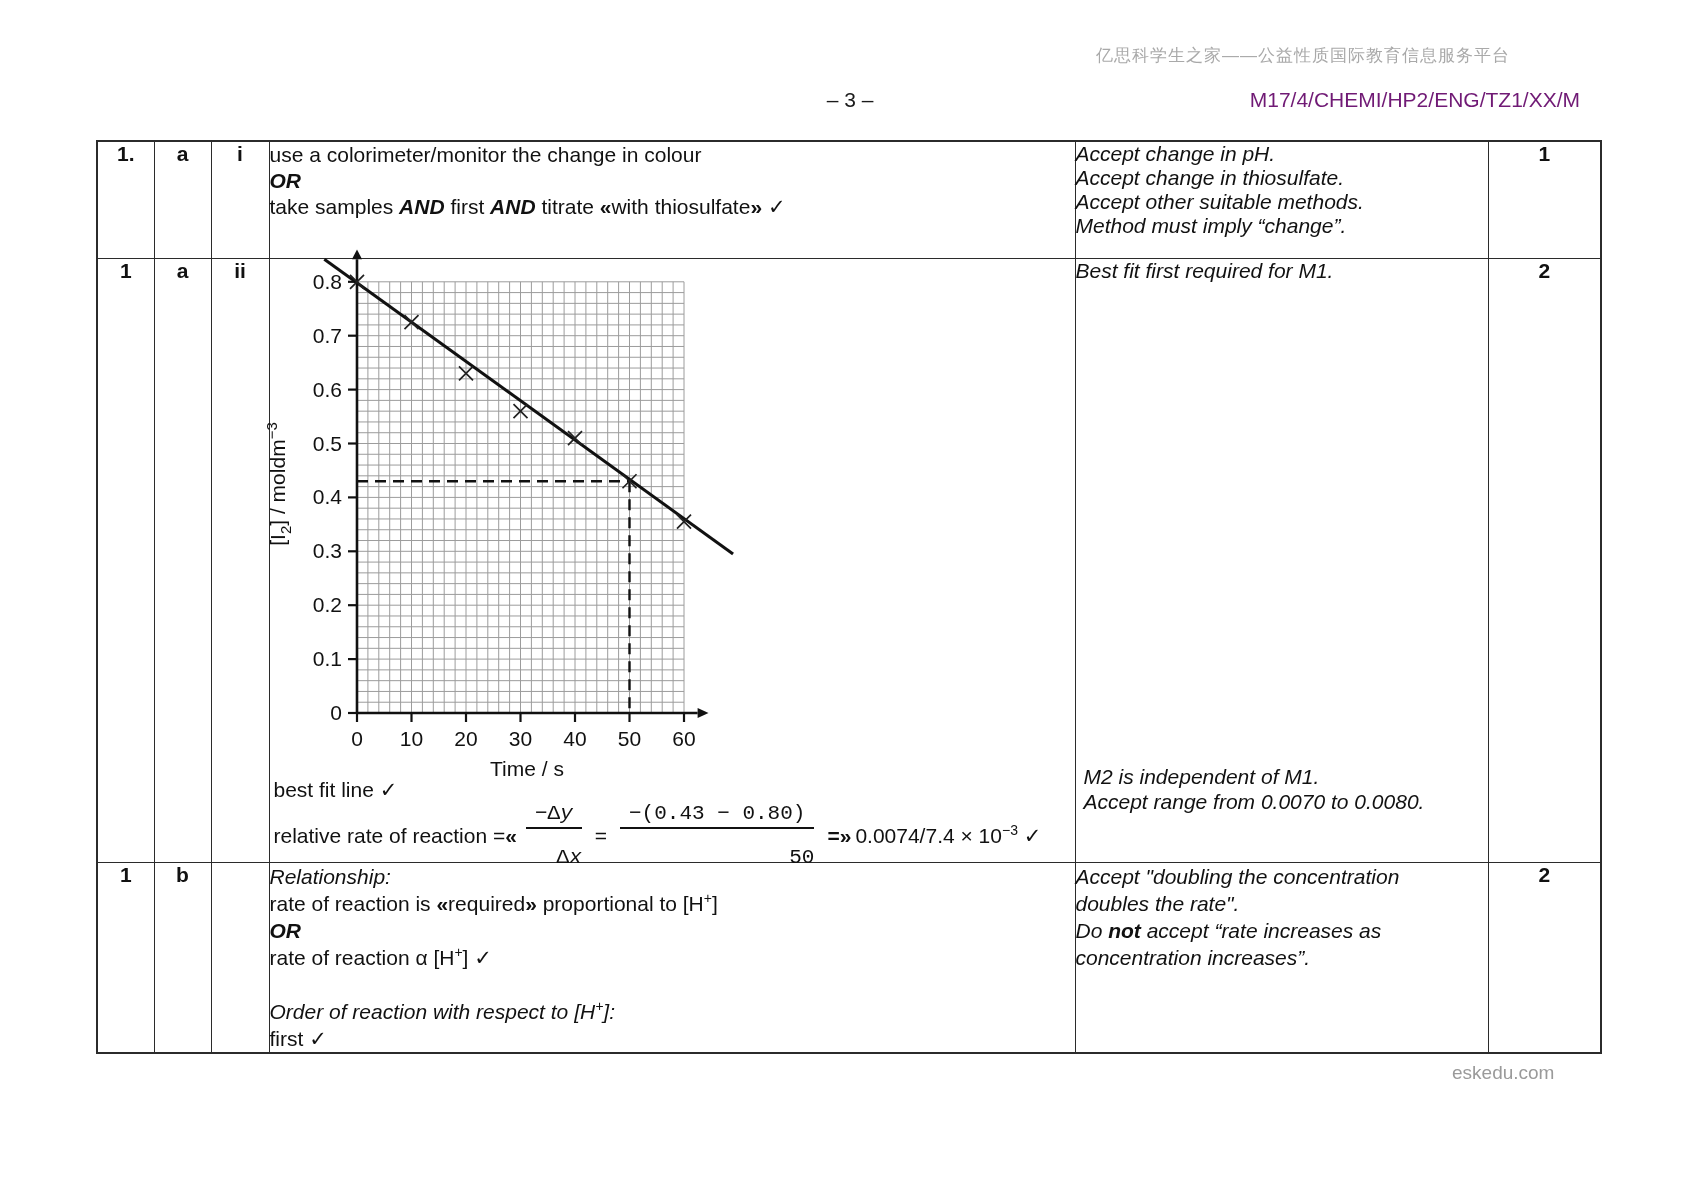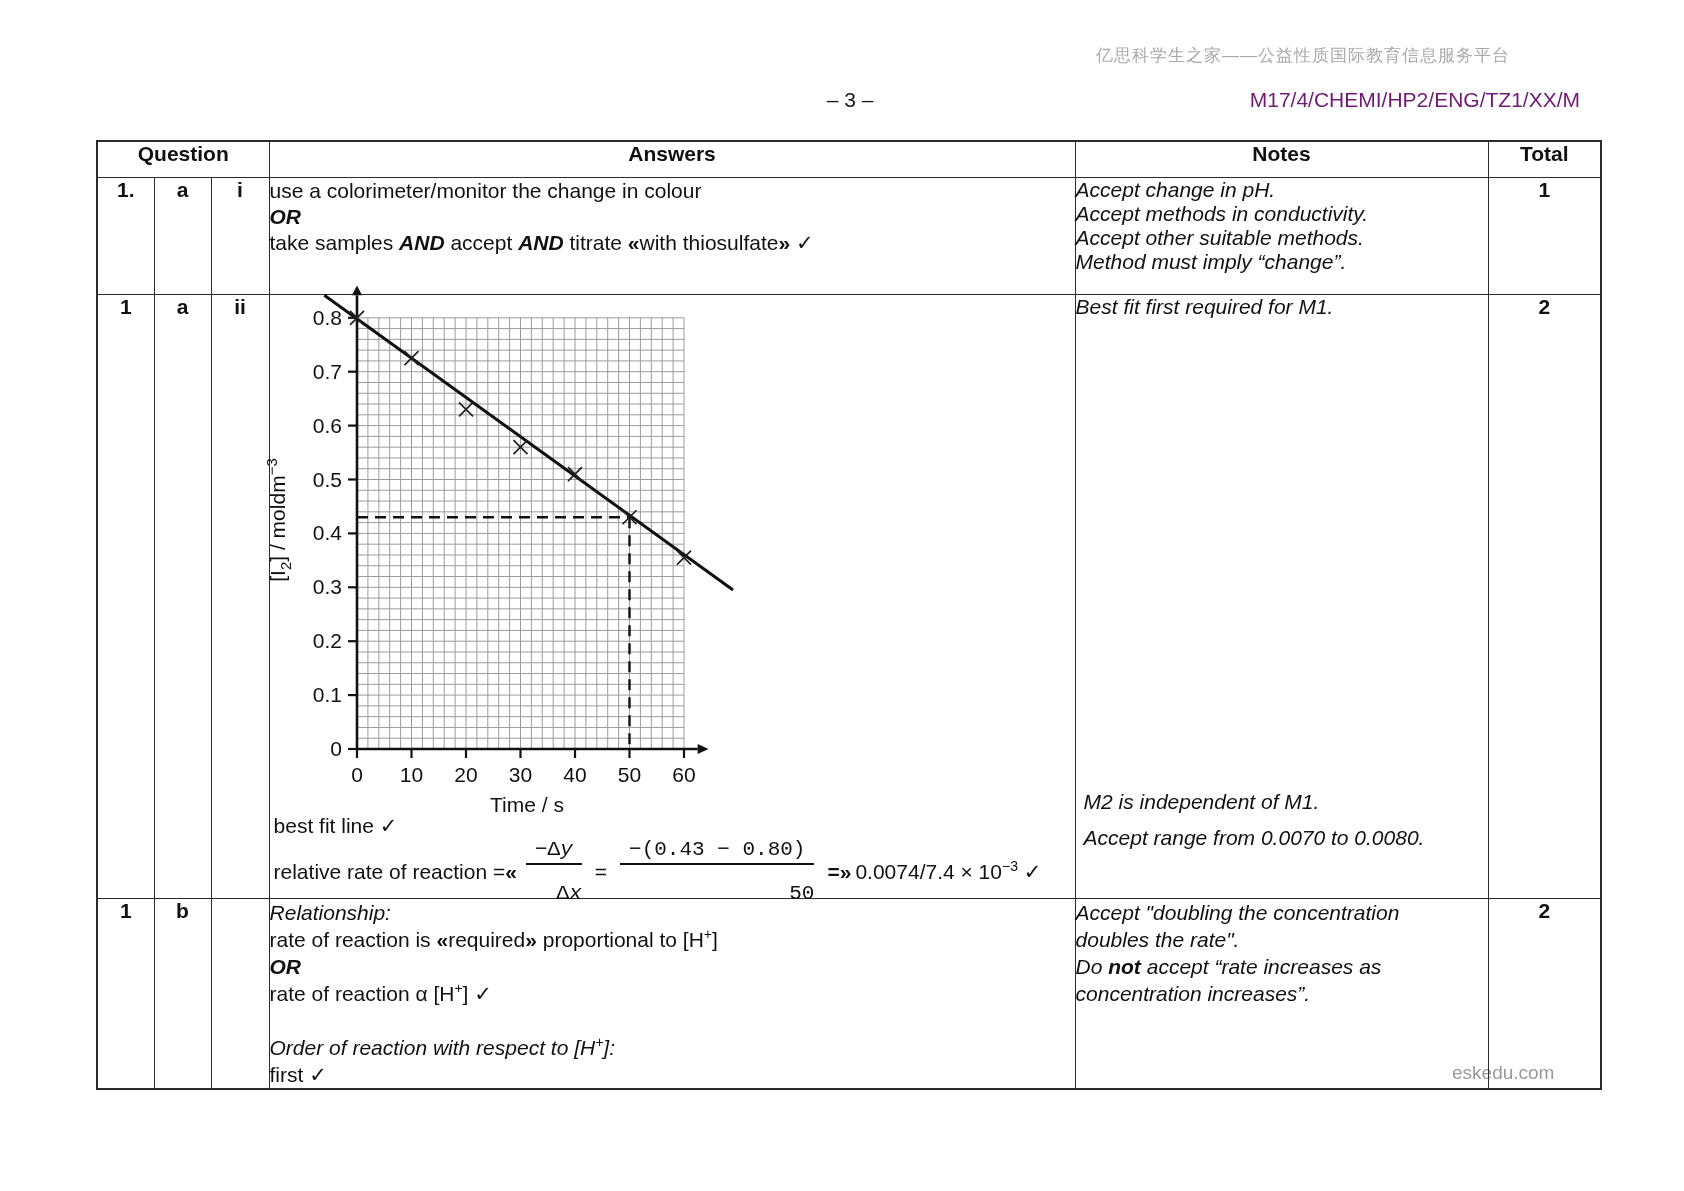--- a/index.html
+++ b/index.html
@@ -36,21 +36,21 @@
   .ylabel sub{font-size:15px;}
   .ylabel .ysup{font-size:15px;vertical-align:super;}
   .bfl{position:absolute;left:4px;top:518px;font-size:21px;white-space:nowrap;}
   .formula{position:absolute;left:4px;top:543px;display:flex;align-items:center;
            font-size:21px;white-space:nowrap;}
   .frac{display:inline-flex;flex-direction:column;align-items:flex-end;margin:0 9px;line-height:24px;font-family:Liberation Mono, monospace;}
   .frac .num{padding:0 9px 1px 9px;border-bottom:2px solid #111;}
   .frac .den{padding-top:17px;}
   .fsp{margin:0 4px;}
   
-  .n2-abs1{position:absolute;left:8px;top:495px;white-space:nowrap;}
+  .n2-abs1{position:absolute;left:8px;top:506px;white-space:nowrap;}
   .n2-abs2{position:absolute;left:8px;top:531px;white-space:nowrap;}
 </style>
 </head>
 <body>
 
 <div class="page">
 
   <div class="cn-mark">亿思科学生之家——公益性质国际教育信息服务平台</div>
   <div class="page-num">– 3 –</div>
   <div class="paper-code">M17/4/CHEMI/HP2/ENG/TZ1/XX/M</div>
@@ -60,39 +60,33 @@
     <colgroup>
       <col style="width:57px">
         <col style="width:57px">
         <col style="width:58px">
       <col style="width:806px">
         <col style="width:413px">
         <col style="width:113px">
     </colgroup>
 
     <tbody>
-        <tr style="height:36px;">
-      <th class="hdr" colspan="3">Question</th>
-      <th class="hdr">Answers</th>
-      <th class="hdr">Notes</th>
-      <th class="hdr">Total</th>
-    </tr>
 
     <tr style="height:117px;">
       <td class="qcell">1.</td>
       <td class="qcell">a</td>
       <td class="qcell">i</td>
       <td class="ans">
         <div>use a colorimeter/monitor the change in colour</div>
         <div class="bi">OR</div>
-        <div><span>take samples </span><span class="bi">AND</span><span> accept </span><span class="bi">AND</span><span> titrate </span><span class="guil">«</span><span>with thiosulfate</span><span class="guil">»</span><span> ✓</span></div>
+        <div><span>take samples </span><span class="bi">AND</span><span> first </span><span class="bi">AND</span><span> titrate </span><span class="guil">«</span><span>with thiosulfate</span><span class="guil">»</span><span> ✓</span></div>
       </td>
       <td class="notes">
         <div>Accept change in pH.</div>
-        <div>Accept methods in conductivity.</div>
+        <div>Accept change in thiosulfate.</div>
         <div>Accept other suitable methods.</div>
         <div>Method must imply “change”.</div>
       </td>
       <td class="total">1</td>
     </tr>
 
     <tr style="height:604px;">
       <td class="qcell">1</td>
       <td class="qcell">a</td>
       <td class="qcell">ii</td>

